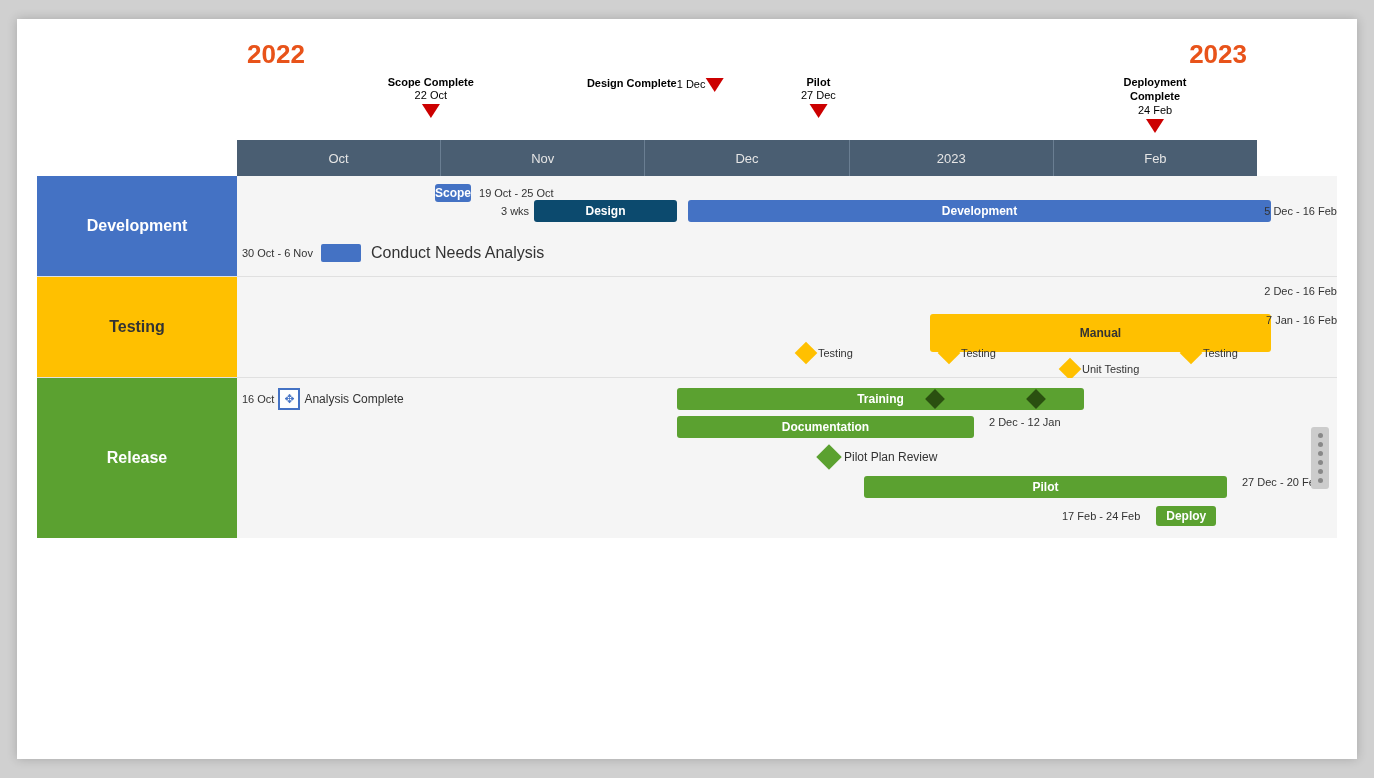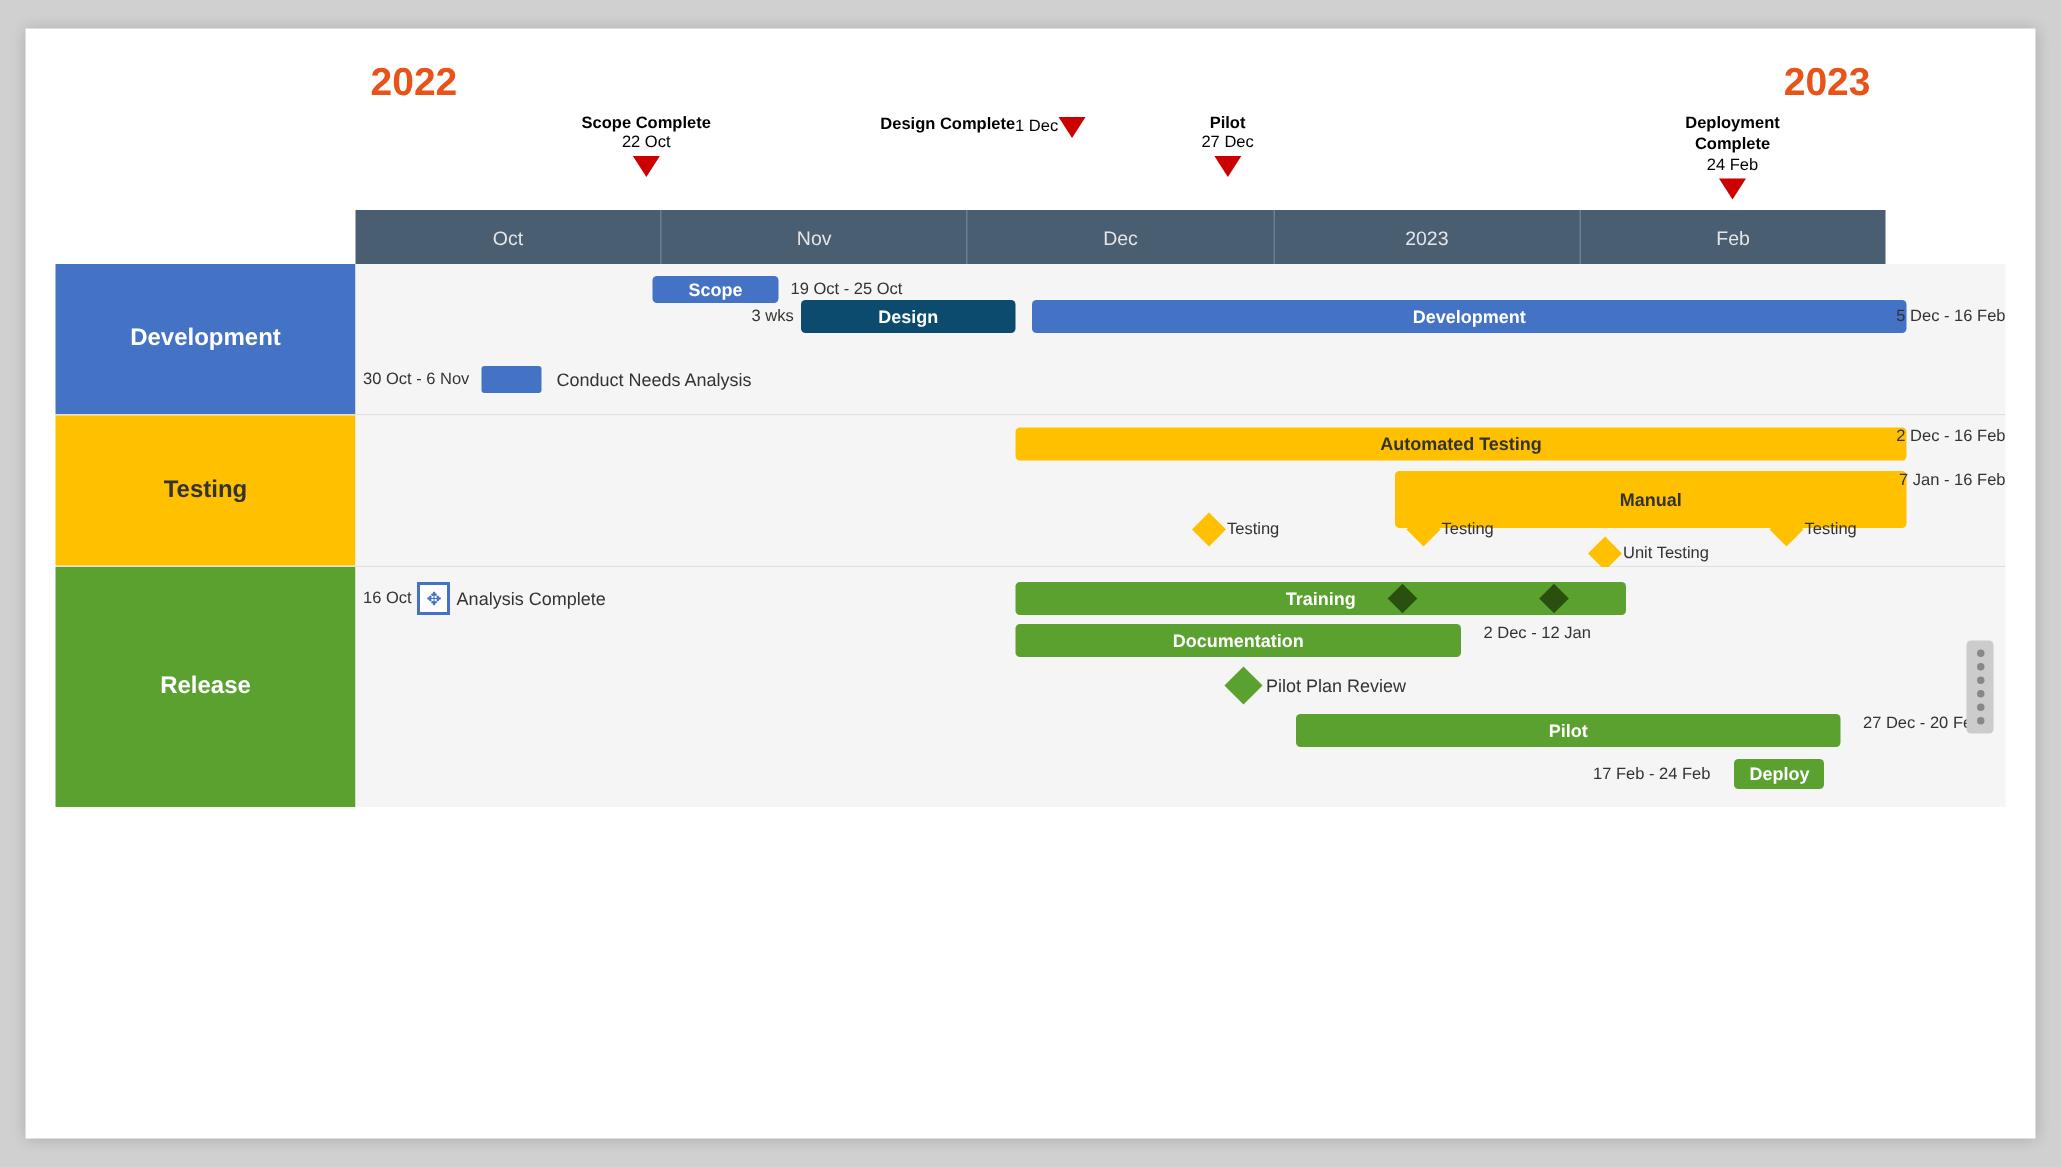--- a/index.html
+++ b/index.html
@@ -93,54 +93,52 @@
     </div>
 
     <div>
 
       <div style="display:flex; min-height:100px; border-bottom:1px solid #e0e0e0;">
         <div style="width:200px; min-width:200px; display:flex; align-items:center; justify-content:center;
                     background:#4472c4; color:#fff; font-size:16px; font-weight:bold;">Development</div>
         <div style="flex:1; position:relative; background:#f5f5f5; min-height:100px;">
 
           <div style="position:absolute; top:8px; left:18%; display:flex; align-items:center; gap:8px;">
-            <span style="background:#4472c4; color:#fff; font-size:12px; font-weight:bold; padding:2px 24px; border-radius:3px;">Scope</span>
+            <span style="background:#4472c4; color:#fff; font-size:12px; font-weight:bold; padding:2px 0; border-radius:3px;">Scope</span>
             <span style="font-size:11px; color:#333;">19 Oct - 25 Oct</span>
           </div>
 
           <div style="position:absolute; top:35px; left:0; right:0; display:flex; align-items:center;">
 
             <div style="position:absolute; left:24%; font-size:11px; color:#333;">3 wks</div>
 
             <div style="position:absolute; left:27%; width:13%; height:22px; background:#0c4a6e; border-radius:3px;
                         display:flex; align-items:center; justify-content:center; font-size:12px; font-weight:bold; color:#fff;">Design</div>
 
             <div style="position:absolute; left:41%; width:53%; height:22px; background:#4472c4; border-radius:3px;
                         display:flex; align-items:center; justify-content:center; font-size:12px; font-weight:bold; color:#fff;">Development</div>
 
             <div style="position:absolute; right:0; font-size:11px; color:#333; white-space:nowrap;">5 Dec - 16 Feb</div>
           </div>
 
           <div style="position:absolute; top:68px; display:flex; align-items:center; gap:6px; left:0;">
             <span style="font-size:11px; color:#333; margin-left:5px;">30 Oct - 6 Nov</span>
 
             <div style="width:40px; height:18px; background:#4472c4; border-radius:2px; margin-left:2px;"></div>
-            <span style="font-size:12px; color:#333; margin-left:4px;">Conduct Needs Analysis</span>
+            <span style="font-size:16px; color:#333; margin-left:4px;">Conduct Needs Analysis</span>
           </div>
 
         </div>
       </div>
 
       <div style="display:flex; min-height:100px; border-bottom:1px solid #e0e0e0;">
         <div style="width:200px; min-width:200px; display:flex; align-items:center; justify-content:center;
                     background:#ffc000; color:#333; font-size:16px; font-weight:bold;">Testing</div>
         <div style="flex:1; position:relative; background:#f5f5f5; min-height:100px;">
 
-          <div style="position:absolute; top:8px; left:40%; width:54%; height:22px; background:#ffc000; border-radius:3px;
-                      display:flex; align-items:center; justify-content:center; font-size:12px; font-weight:bold; color:#333;">Automated Testing</div>
           <div style="position:absolute; top:8px; right:0; font-size:11px; color:#333;">2 Dec - 16 Feb</div>
 
           <div style="position:absolute; top:37px; left:63%; width:31%; height:38px; background:#ffc000; border-radius:3px;
                       display:flex; align-items:center; justify-content:center; font-size:12px; font-weight:bold; color:#333;">Manual</div>
           <div style="position:absolute; top:37px; right:0; font-size:11px; color:#333;">7 Jan - 16 Feb</div>
 
           <div style="position:absolute; top:68px; left:51%; display:flex; align-items:center; gap:4px;">
             <div style="width:16px; height:16px; background:#ffc000; transform:rotate(45deg); flex-shrink:0;"></div>
             <span style="font-size:11px; color:#333; transform:none;">Testing</span>
           </div>

